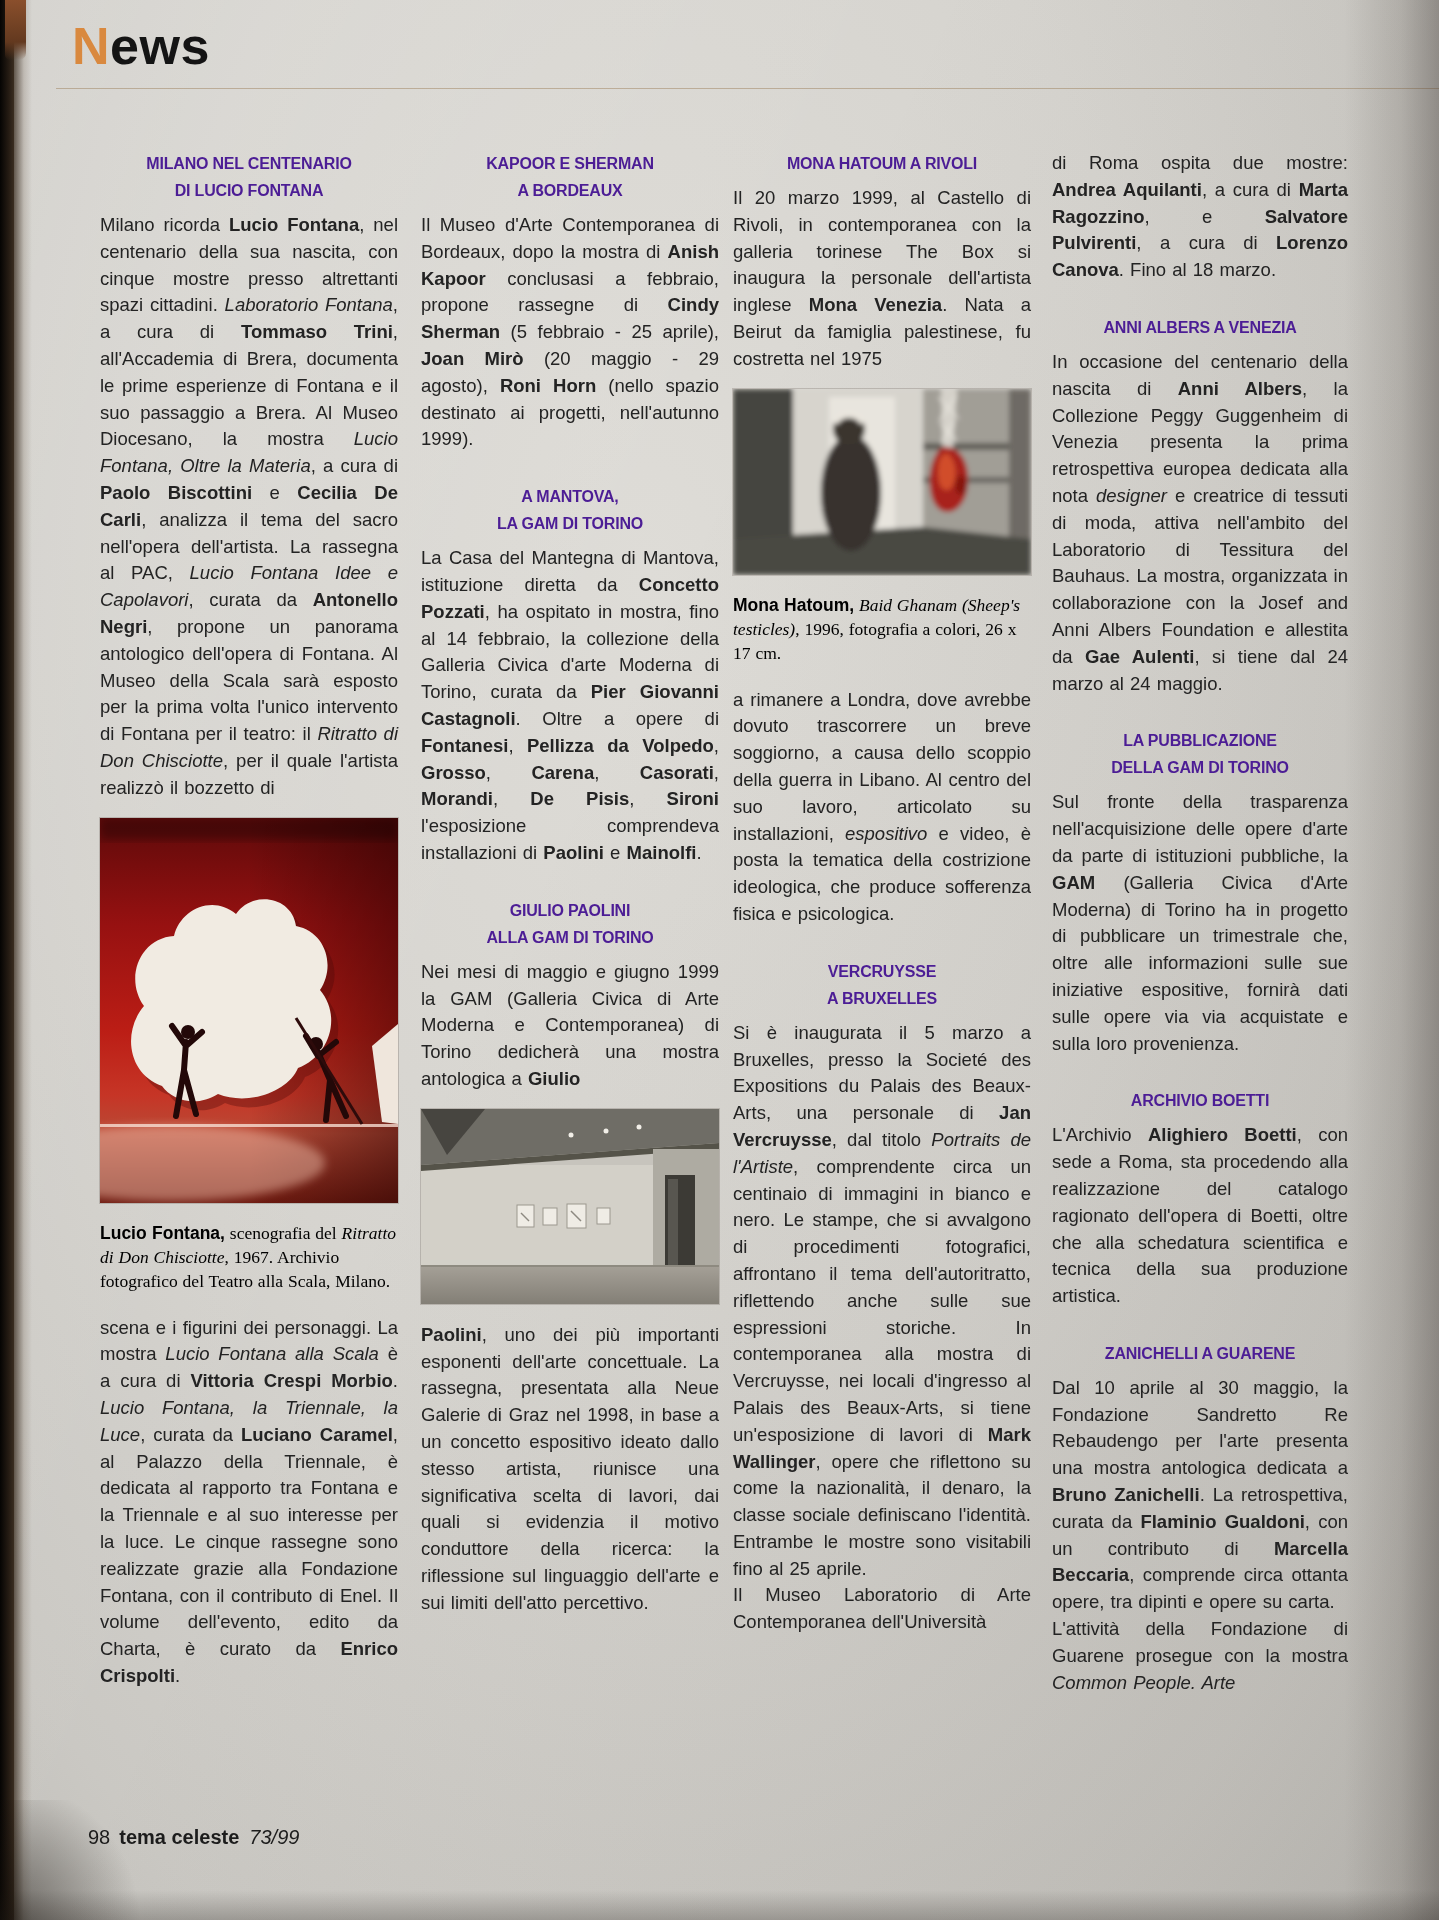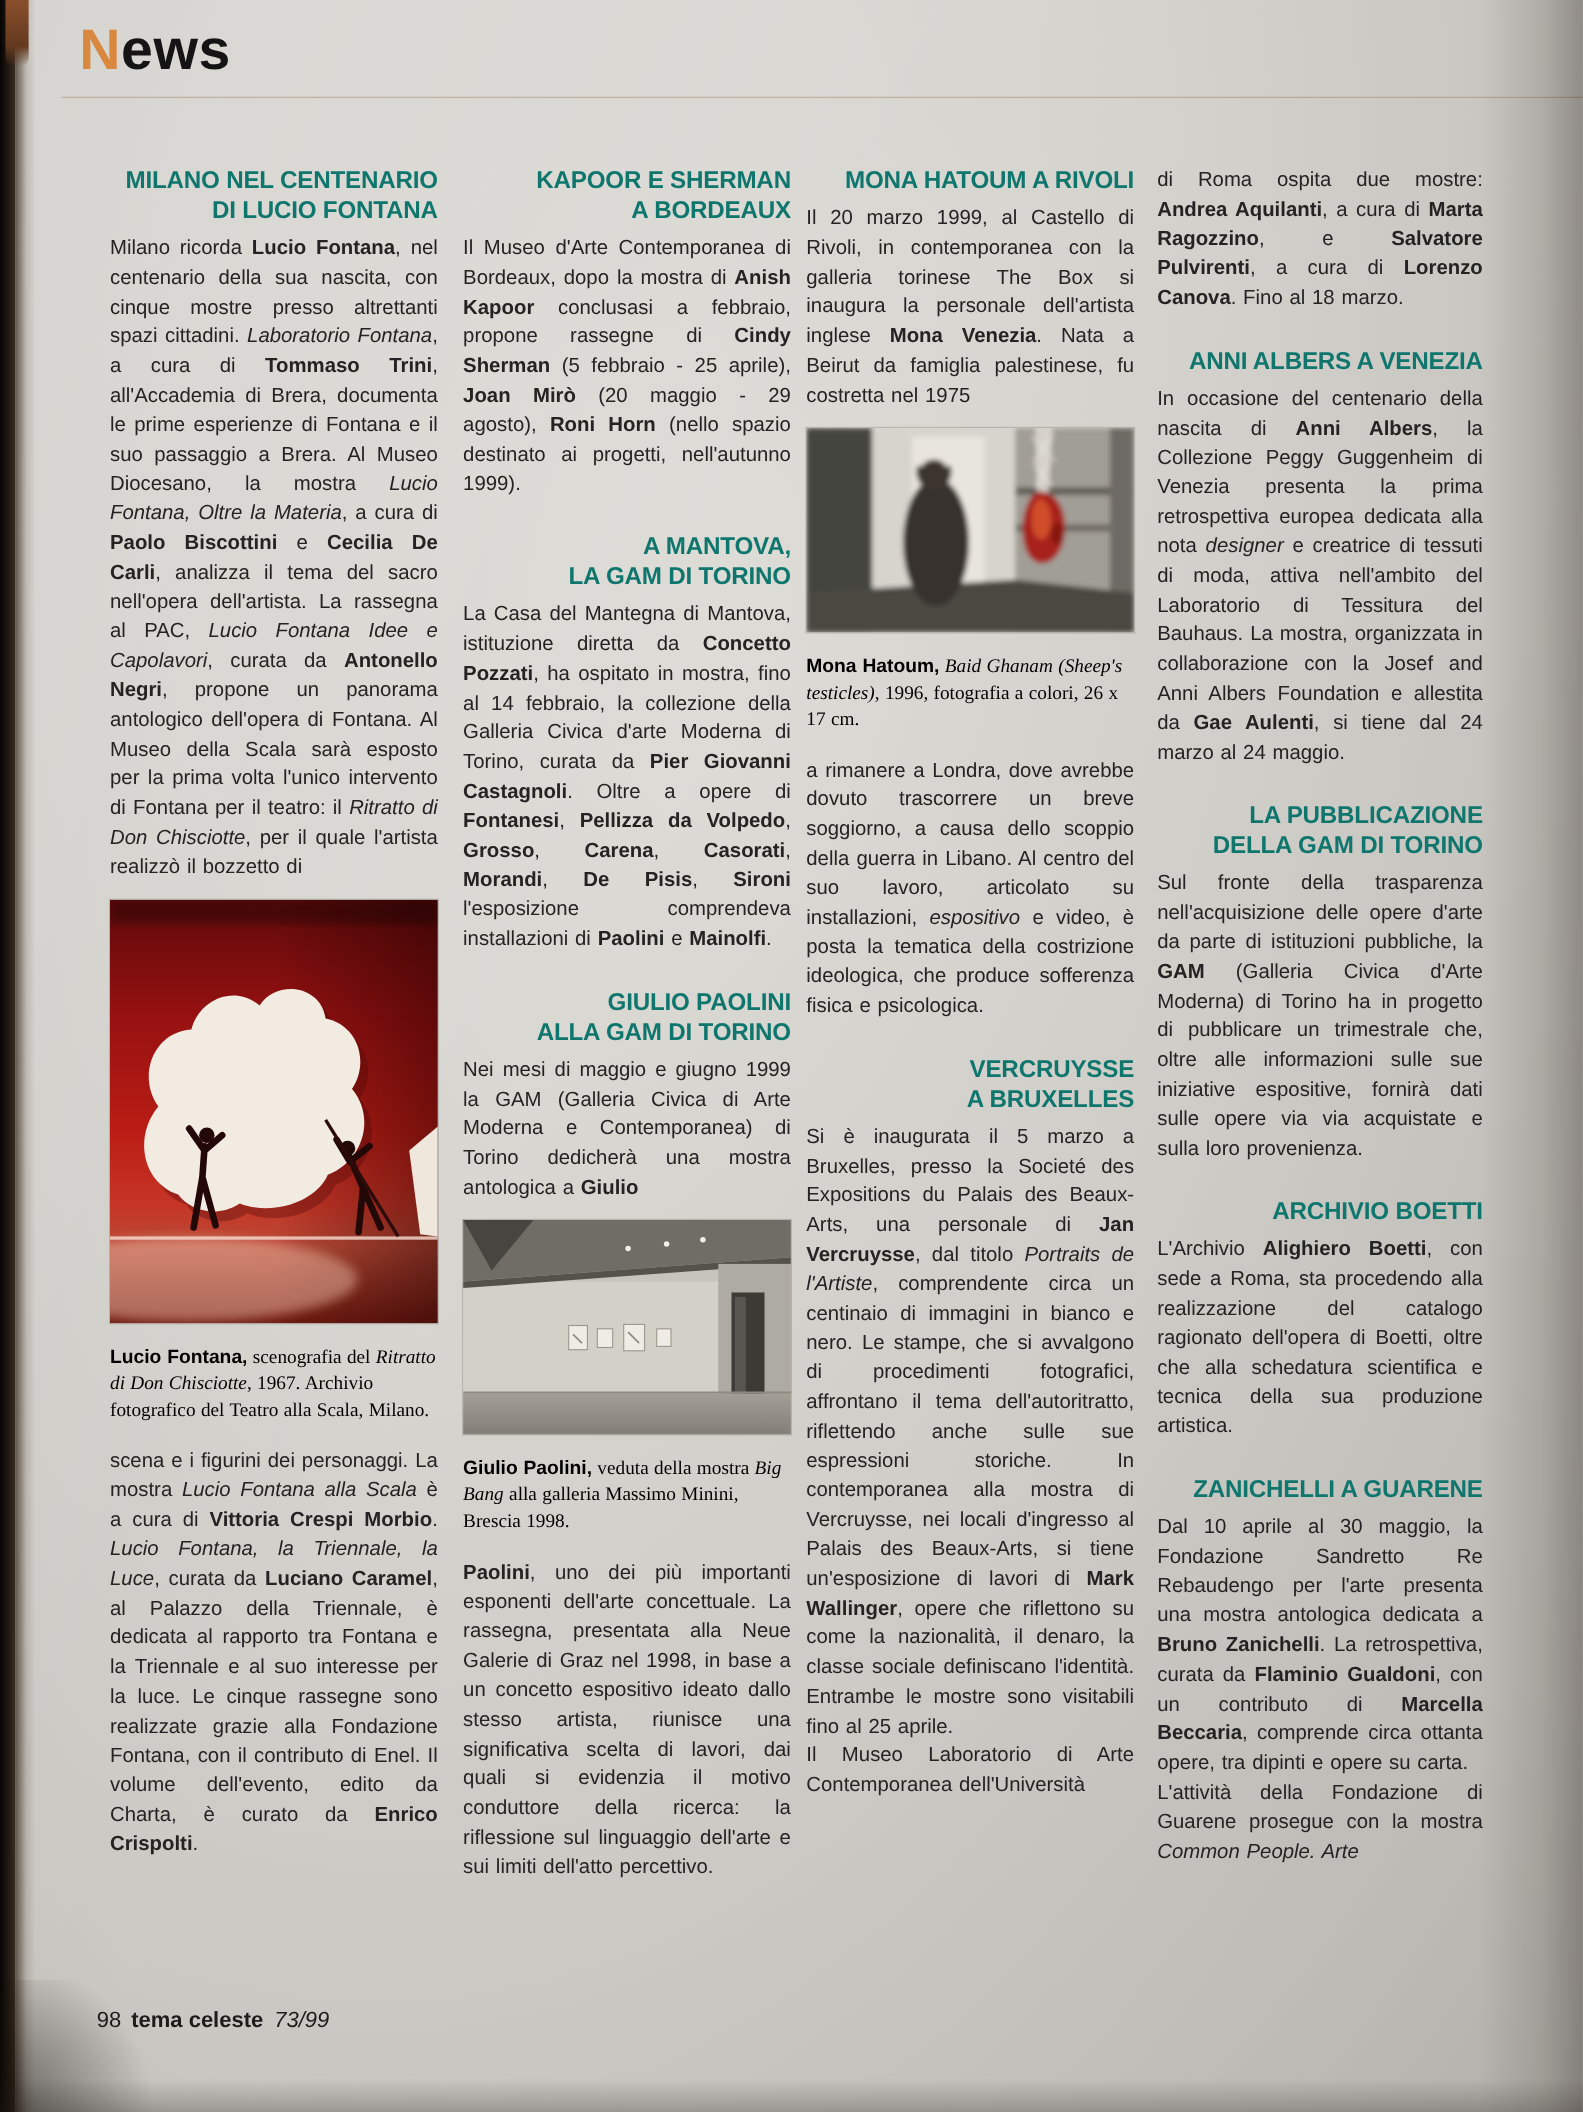--- a/index.html
+++ b/index.html
@@ -33,22 +33,22 @@
   .header-rule{position:absolute;left:56px;top:88px;right:0;height:1px;background:rgba(150,120,80,0.45);}
 
   
   .col{position:absolute;top:150px;width:298px;text-align:justify;}
   #col1{left:100px;}
   #col2{left:421px;}
   #col3{left:733px;}
   #col4{left:1052px;width:296px;}
 
   .article-heading{
-    font-size:22px;line-height:27px;font-weight:700;color:#0f766e;
-    margin:30px 0 8px;white-space:pre-line;text-align:right;letter-spacing:-0.2px;
+    font-size:16px;line-height:27px;font-weight:700;color:#4c1d95;
+    margin:30px 0 8px;white-space:pre-line;text-align:center;letter-spacing:-0.2px;
   }
   .col .article-heading:first-child{margin-top:0;}
   .body-para{
     font-size:18.5px;line-height:26.8px;color:#232323;margin:0;
     word-spacing:1px;white-space:pre-line;
   }
   .seg-b{font-weight:700;}
   .seg-i{font-style:italic;}
 
   .photo{margin:16px 0 18px;line-height:0;box-shadow:0 0 0 1px rgba(90,80,70,0.25);}
@@ -158,21 +158,20 @@
     </g>
     <line x1="100" y1="104" x2="108" y2="112" stroke="#8d8981" stroke-width="1.5"></line>
     <line x1="150" y1="102" x2="160" y2="112" stroke="#8d8981" stroke-width="1.5"></line>
     <rect x="232" y="40" width="66" height="120" fill="#aeaba2"></rect>
     <rect x="244" y="66" width="30" height="94" fill="#3c3a35"></rect>
     <rect x="247" y="70" width="10" height="90" fill="#585650"></rect>
     <rect y="156" width="298" height="2" fill="#8e8a80"></rect>
     <rect y="158" width="298" height="37" fill="url(#pfl)"></rect>
   </svg>
 </div>
-        <p class="photo-caption"><span class="seg-b">Giulio Paolini,</span><span> veduta della mostra </span><span class="seg-i">Big Bang</span><span> alla galleria Massimo Minini, Brescia 1998.</span></p>
         <p class="body-para"><span class="seg-b">Paolini</span><span>, uno dei più importanti esponenti dell'arte concettuale. La rassegna, presentata alla Neue Galerie di Graz nel 1998, in base a un concetto espositivo ideato dallo stesso artista, riunisce una significativa scelta di lavori, dai quali si evidenzia il motivo conduttore della ricerca: la riflessione sul linguaggio dell'arte e sui limiti dell'atto percettivo.</span></p>
       </section>
     <section class="col" id="col3">
         <h2 class="article-heading">MONA HATOUM A RIVOLI</h2>
         <p class="body-para"><span>Il 20 marzo 1999, al Castello di Rivoli, in contemporanea con la galleria torinese The Box si inaugura la personale dell'artista inglese </span><span class="seg-b">Mona Venezia</span><span>. Nata a Beirut da famiglia palestinese, fu costretta nel 1975</span></p>
         <div class="photo photo--hatoum">
   <svg viewBox="0 0 298 186" width="298" height="186">
     <defs>
       <filter id="hblur" x="-10%" y="-10%" width="120%" height="120%">
                 <feGaussianBlur stdDeviation="2.4"></feGaussianBlur>

